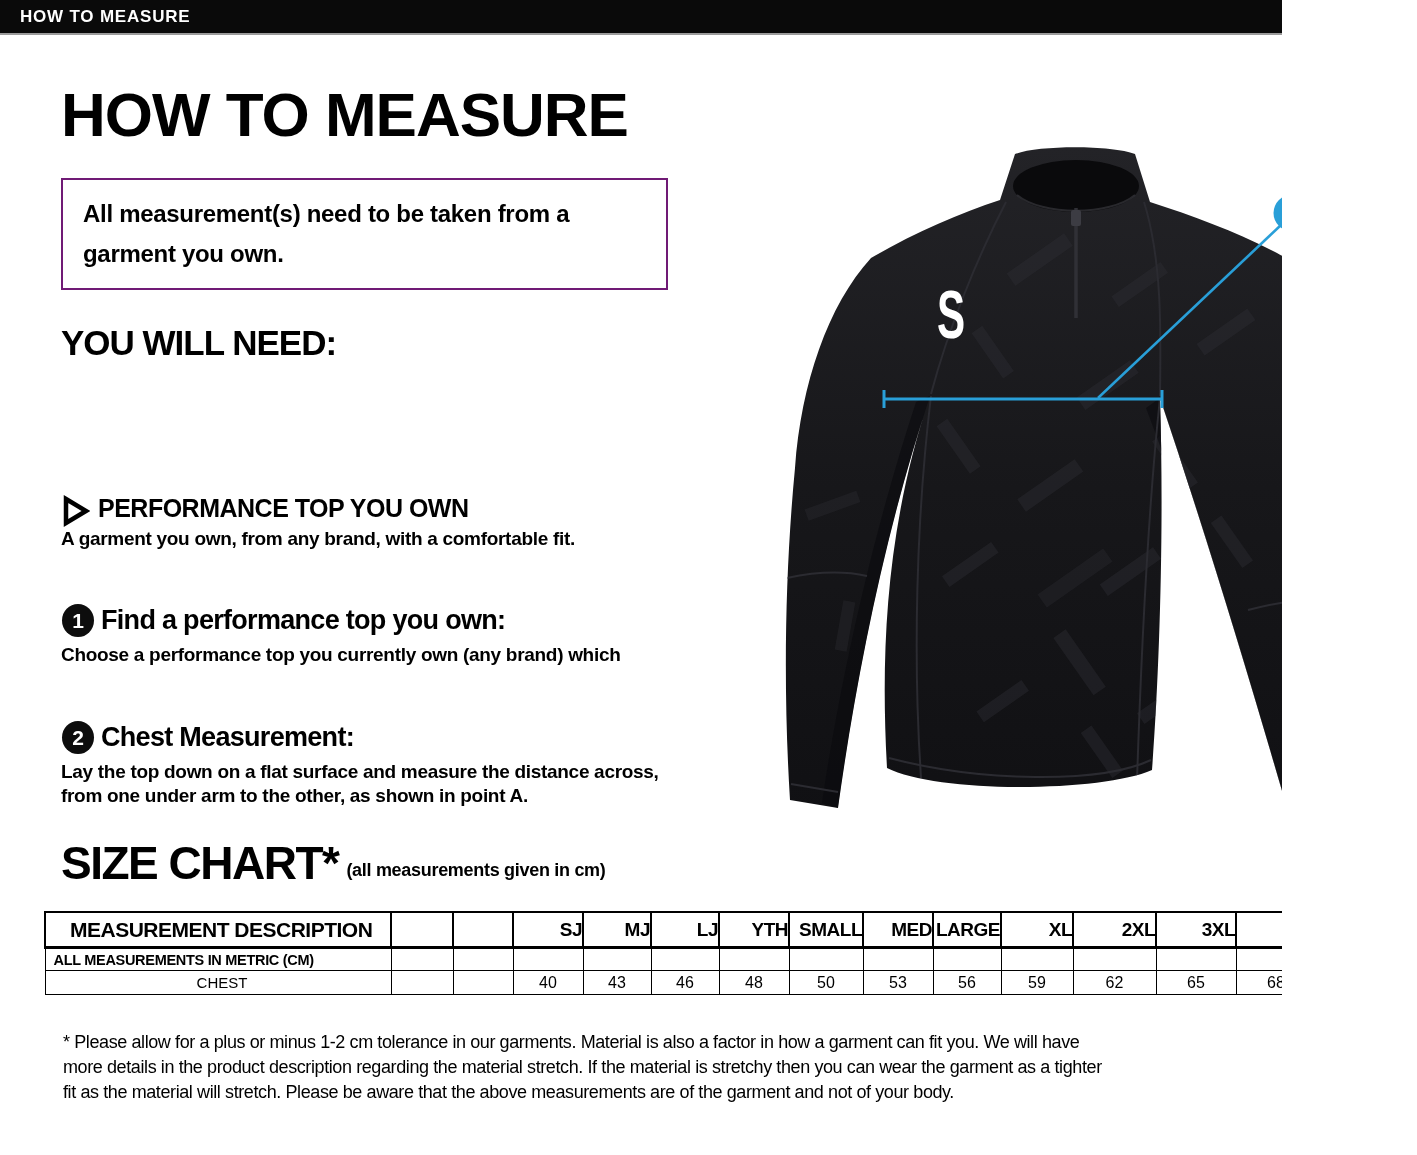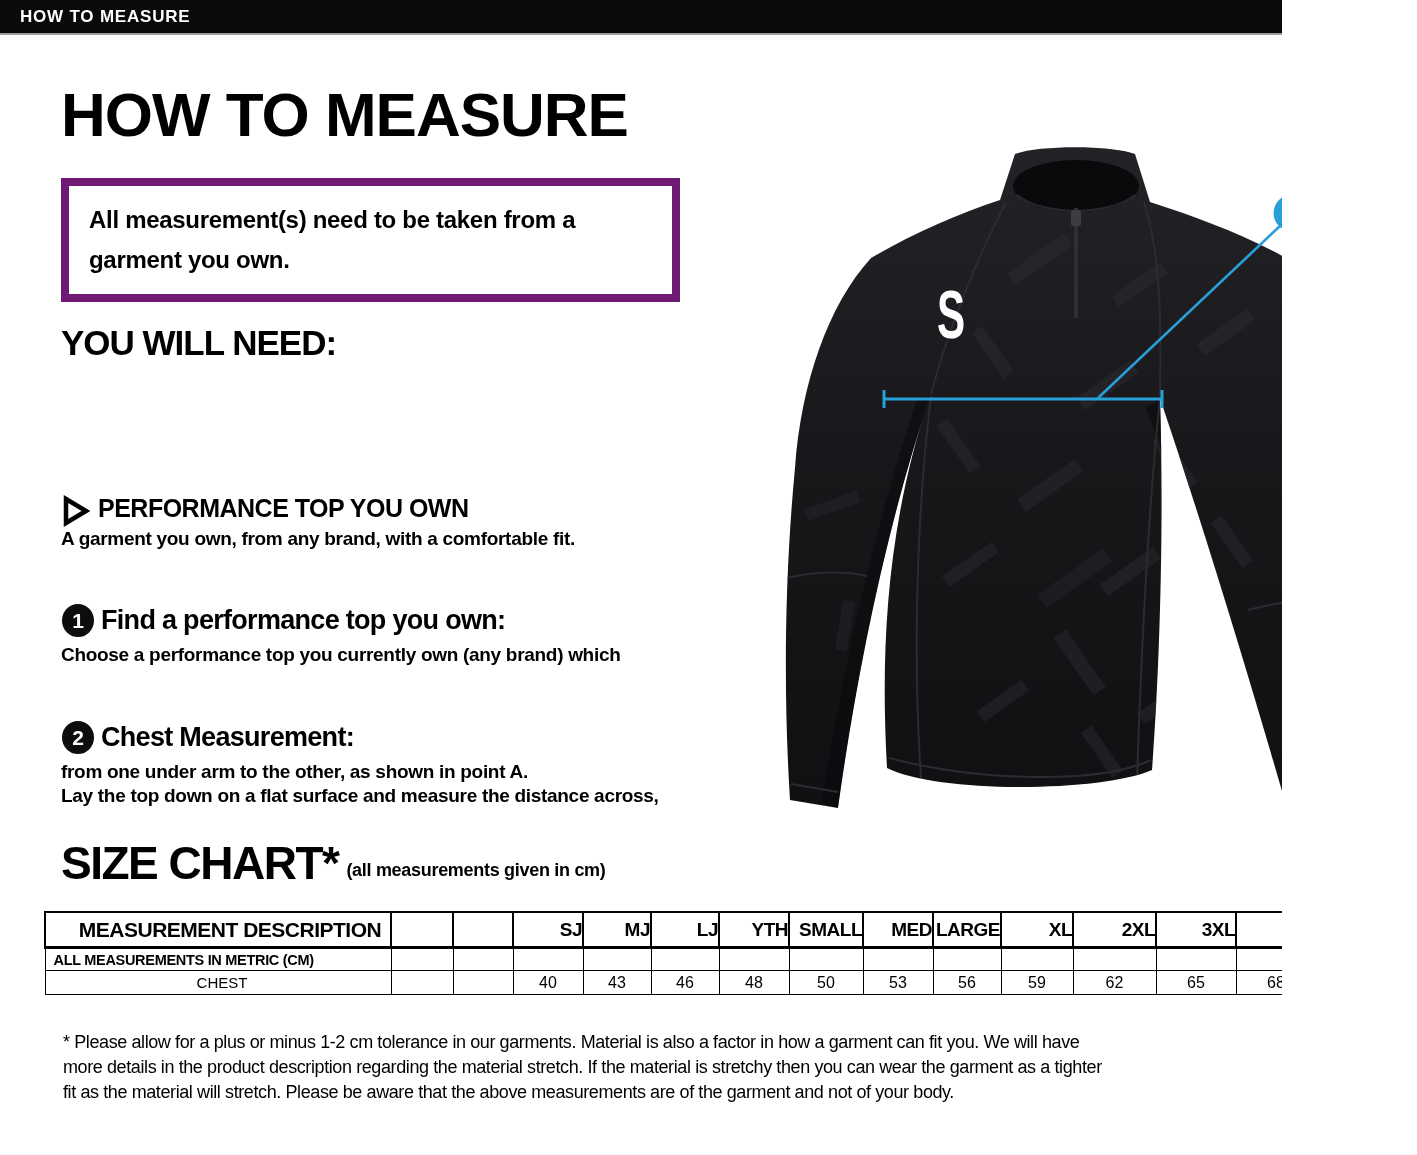--- a/index.html
+++ b/index.html
@@ -8,21 +8,21 @@
 
   
   .topbar{position:absolute;left:0;top:0;width:1417px;height:33px;background:#0a0a0a;
           border-bottom:2px solid #9b9b9b;display:flex;align-items:center;}
   .topbar-title{color:#fff;font-size:17px;font-weight:800;letter-spacing:.8px;margin-left:20px;}
   .brand{position:absolute;right:10px;top:1px;width:66px;text-align:center;line-height:1;}
   .brand-name{color:#fff;font-size:8.5px;font-weight:700;letter-spacing:1.6px;margin-top:-2px;}
 
   
   .h1{position:absolute;left:61px;top:84px;font-size:62px;font-weight:800;letter-spacing:-1px;line-height:1;}
-  .notice{position:absolute;left:61px;top:178px;width:563px;border:8px solid #701a75;
+  .notice{position:absolute;left:61px;top:178px;width:563px;border:2px solid #701a75;
           padding:14px 20px;font-size:24px;font-weight:700;line-height:40px;letter-spacing:-.3px;}
   .h2{position:absolute;left:61px;top:325px;font-size:35px;font-weight:800;letter-spacing:-1px;line-height:1;}
 
   
   .need{position:absolute;left:61px;}
   .need .tri{position:absolute;left:1px;top:2px;}
   .need-title{margin-left:37px;font-size:25px;font-weight:800;letter-spacing:-.5px;line-height:30px;}
   .need-desc{margin-top:5px;font-size:19px;font-weight:700;letter-spacing:-.3px;}
 
   
@@ -34,21 +34,21 @@
 
   
   .sc-head{position:absolute;left:61px;top:840px;display:flex;align-items:flex-end;}
   .sc-title{font-size:46px;font-weight:800;letter-spacing:-1.5px;line-height:1;}
   .sc-sub{font-size:18px;font-weight:700;letter-spacing:-.3px;margin-left:8px;padding-bottom:5px;}
 
   table.size{position:absolute;left:44px;top:911px;width:1360px;border-collapse:collapse;table-layout:fixed;}
   table.size th,table.size td{border:1px solid #000;padding:0;overflow:hidden;}
   table.size tr.hdr th{border:2px solid #000;border-bottom:3px solid #000;height:33px;
                        font-size:19px;font-weight:700;letter-spacing:-.5px;text-align:right;}
-  table.size tr.hdr th.desc{font-size:21px;text-align:center;padding-left:24px;}
+  table.size tr.hdr th.desc{font-size:21px;text-align:left;padding-left:24px;}
   table.size tr.r2 td{height:21px;font-size:14.5px;font-weight:700;letter-spacing:-.3px;}
   table.size tr.r3 td{height:23px;font-size:16px;font-weight:400;text-align:center;}
   table.size td.desc{text-align:left;padding-left:8px;}
   table.size tr.r3 td.desc{font-size:15px;}
 
   .footnote{position:absolute;left:63px;top:1030px;width:1045px;font-size:18px;font-weight:400;
             letter-spacing:-.4px;line-height:25px;}
 
   .garment{position:absolute;left:780px;top:140px;}
 </style>
@@ -92,22 +92,22 @@
     <div class="step-title">Find a performance top you own:</div>
     <div class="step-desc">
       <div>Choose a performance top  you currently own (any brand) which</div>
     </div>
   </div>
 
   <div class="step" style="top:721px;">
     <div class="stepnum">2</div>
     <div class="step-title">Chest Measurement:</div>
     <div class="step-desc">
+      <div>Lay the top down on a flat surface and measure the distance across,</div>
       <div>from one under arm to the other, as shown in point A.</div>
-      <div>Lay the top down on a flat surface and measure the distance across,</div>
     </div>
   </div>
 
   <div class="sc-head">
     <div class="sc-title">SIZE CHART*</div>
     <div class="sc-sub">(all measurements given in cm)</div>
   </div>
 
   <table class="size">
     <colgroup>

